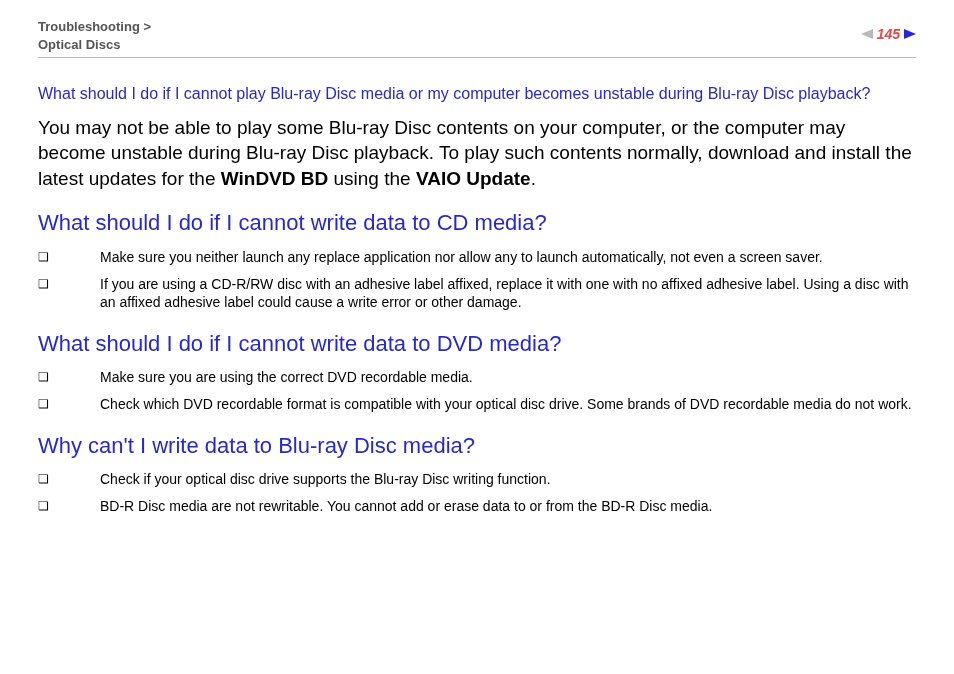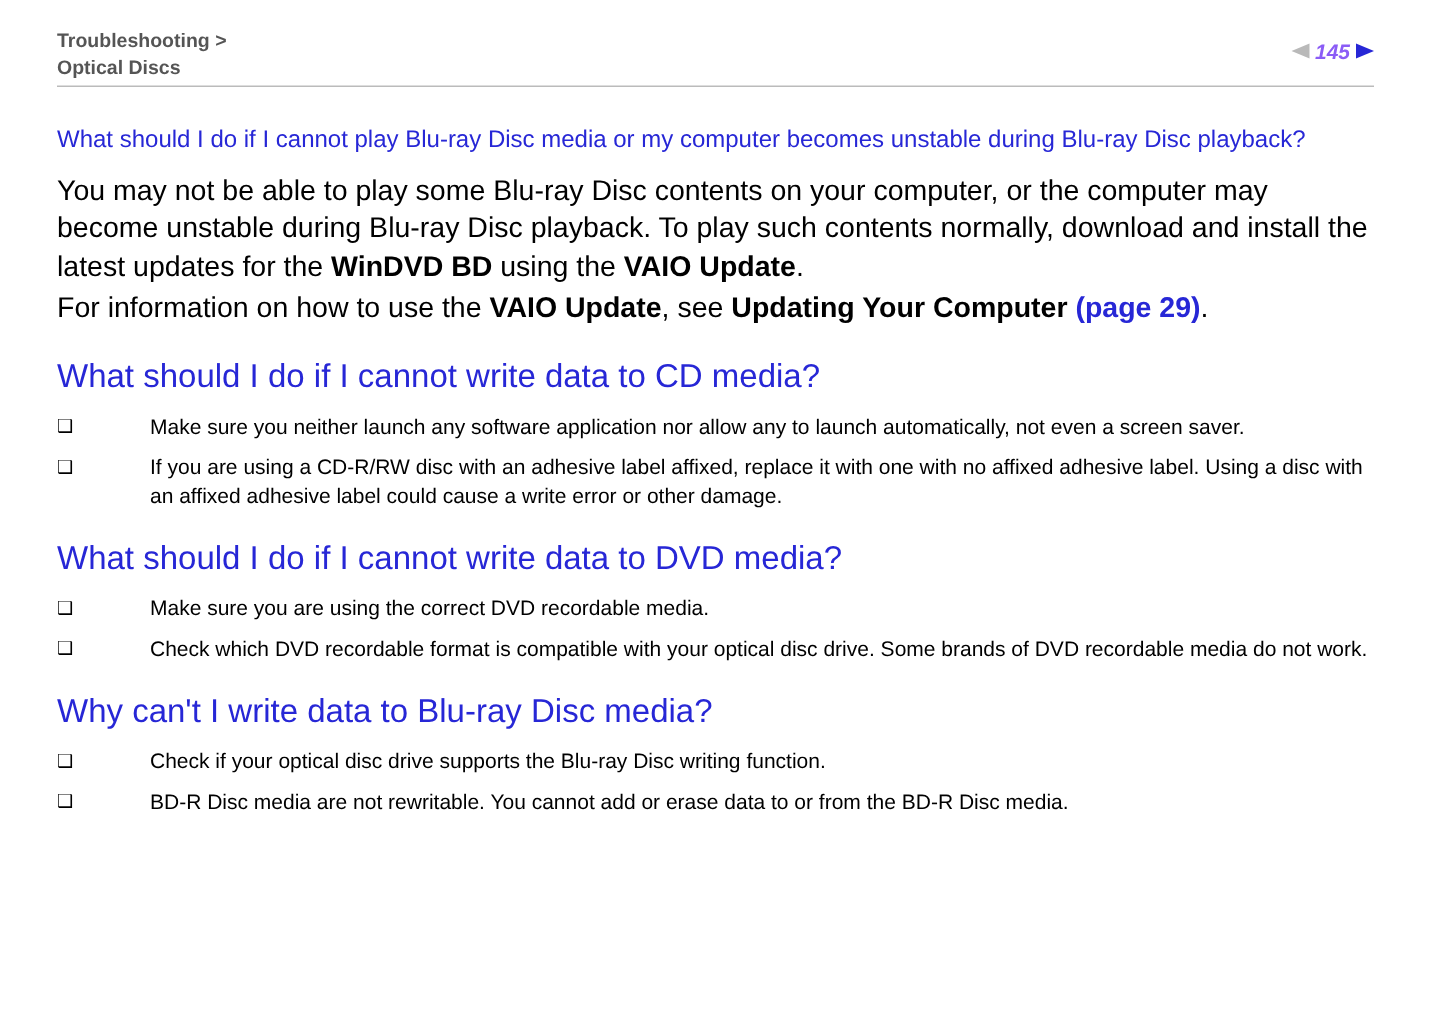--- a/index.html
+++ b/index.html
@@ -27,21 +27,21 @@
   .page-nav {
     display: flex;
     align-items: center;
     gap: 2px;
     margin-top: 8px;
   }
   .page-number {
     font-style: italic;
     font-weight: bold;
     font-size: 14px;
-    color: #8b5cf6;
+    color: #ef4444;
   }
   .arrow-left, .arrow-right {
     display: inline-block;
     width: 0; height: 0;
     border-top: 5px solid transparent;
     border-bottom: 5px solid transparent;
   }
   .arrow-left { border-right: 12px solid #b9b9b9; margin-right: 2px;}
   .arrow-right { border-left: 12px solid #2727d6; margin-left: 2px;}
   .hr {
@@ -105,29 +105,26 @@
 </div>
 
 <hr class="hr">
 
 <div class="content">
 
   <h2 class="q">What should I do if I cannot play Blu-ray Disc media or my computer becomes unstable during Blu-ray Disc playback?</h2>
   <p class="body">
     <span>You may not be able to play some Blu-ray Disc contents on your computer, or the computer may become unstable during Blu-ray Disc playback. To play such contents normally, download and install the latest updates for the </span><b>WinDVD BD</b><span> using the </span><b>VAIO Update</b><span>.</span>
   </p>
-  <p class="body">
-    <span>For information on how to use the </span><b>VAIO Update</b><span>, see </span><b>Updating Your Computer </b><a href="#" class="pref">(page 29)</a><span>.</span>
-  </p>
 
   <h2 class="q">What should I do if I cannot write data to CD media?</h2>
   <ul class="bullets">
     <li>
         <span class="bicon">❑</span>
-        <span class="btxt">Make sure you neither launch any software application nor allow any to launch automatically, not even a screen saver.</span>
+        <span class="btxt">Make sure you neither launch any replace application nor allow any to launch automatically, not even a screen saver.</span>
       </li>
     <li>
         <span class="bicon">❑</span>
         <span class="btxt">If you are using a CD-R/RW disc with an adhesive label affixed, replace it with one with no affixed adhesive label. Using a disc with an affixed adhesive label could cause a write error or other damage.</span>
       </li>
   </ul>
 
   <h2 class="q">What should I do if I cannot write data to DVD media?</h2>
   <ul class="bullets">
     <li>

